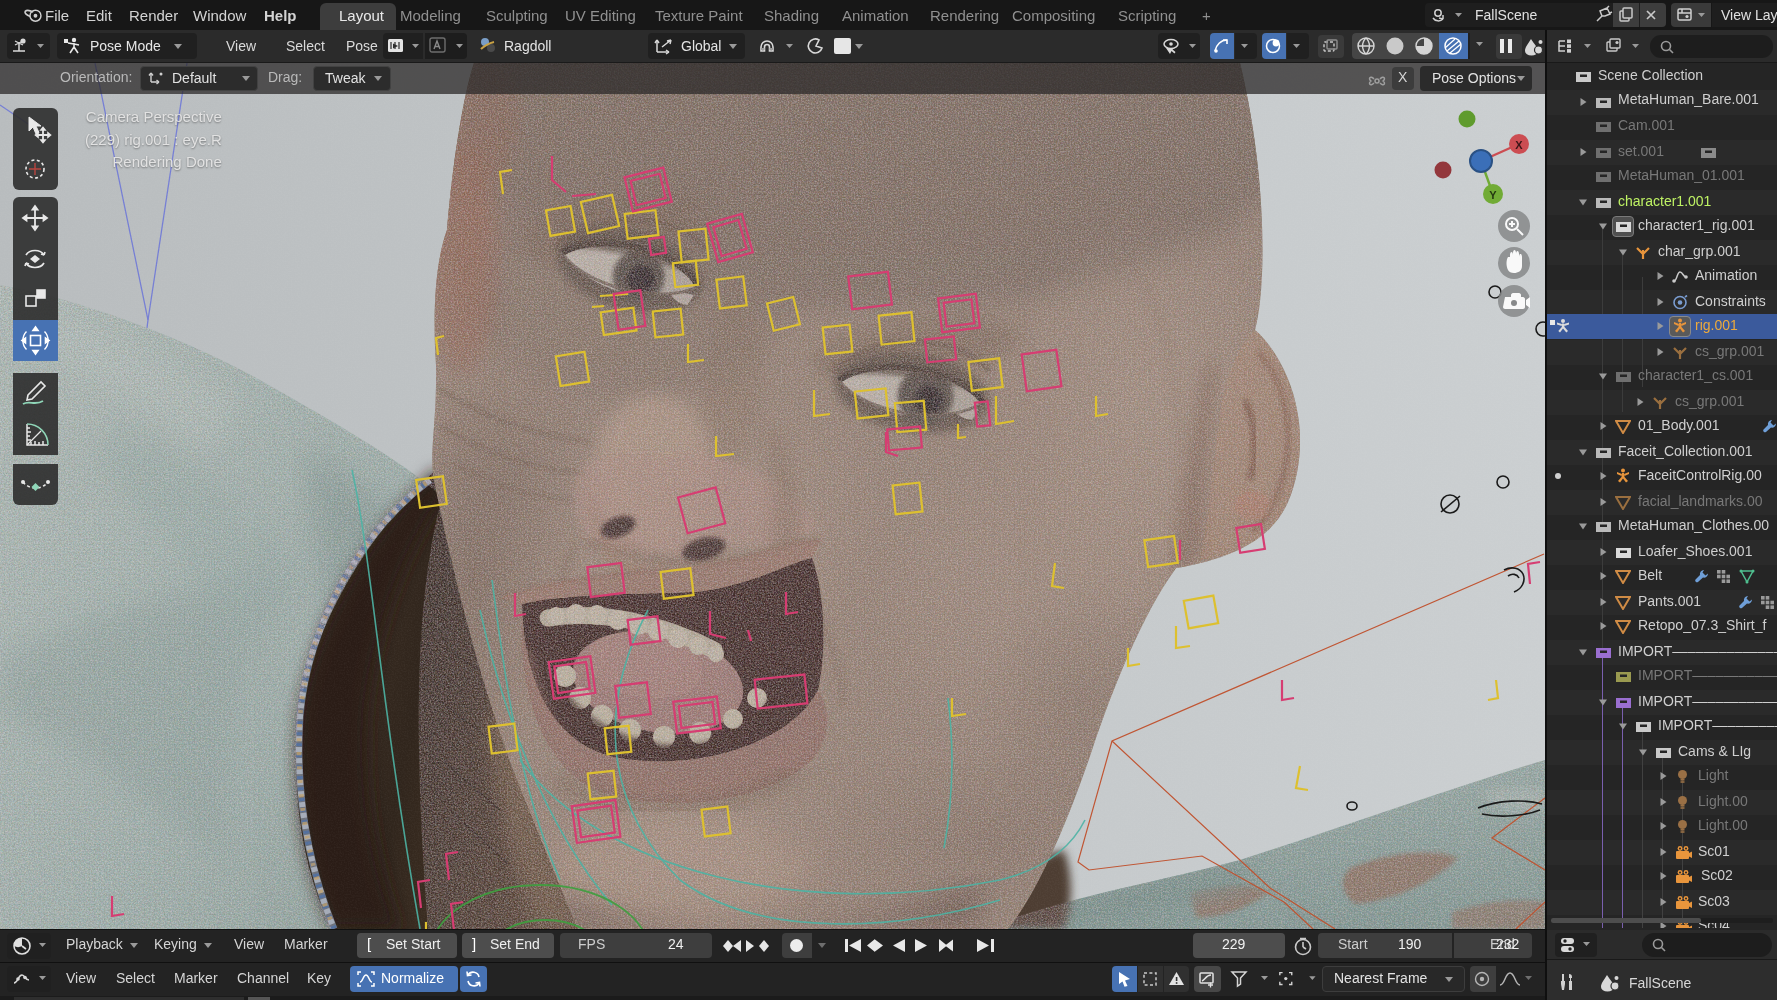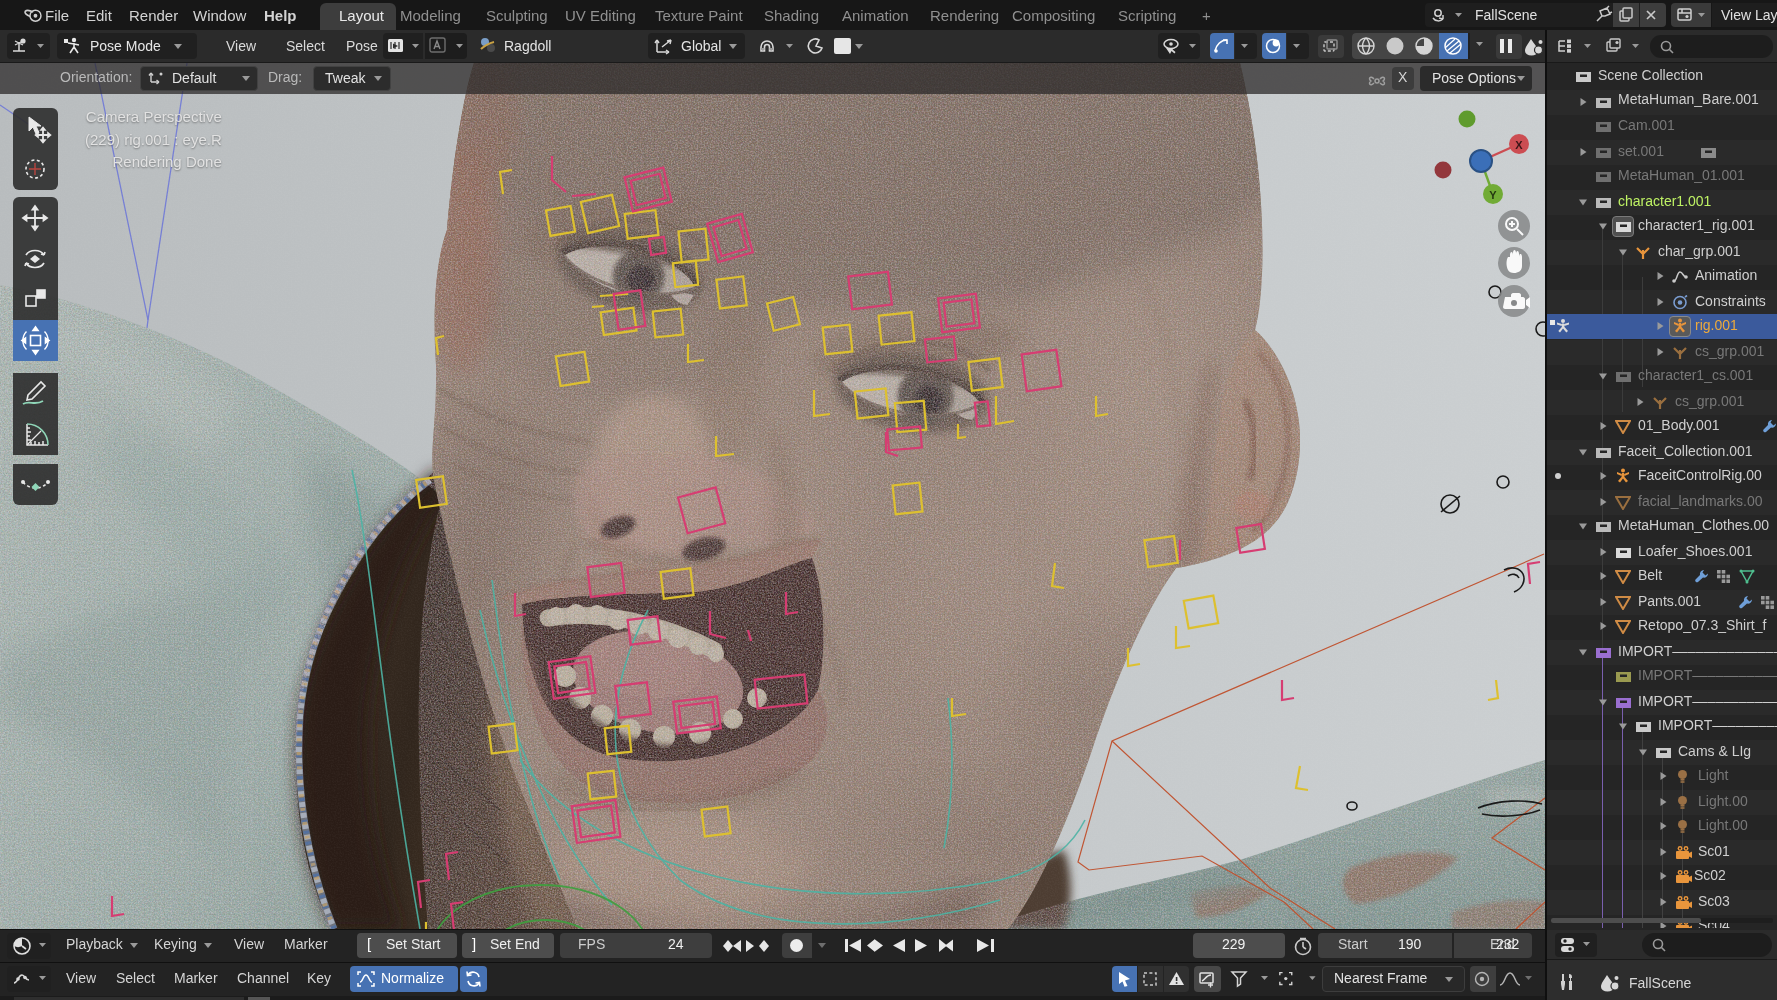--- a/index.html
+++ b/index.html
@@ -1113,21 +1113,21 @@
     <svg class="abs" style="left:128px;top:839px;" width="17" height="15" viewBox="0 0 17 15">
         <g fill="#e8953c">
           <circle cx="5" cy="3.5" r="2.4"></circle>
           <circle cx="11" cy="3.5" r="2.4"></circle>
           <rect x="1" y="6" width="13" height="8" rx="1"></rect>
           <path d="M14,8 L17,6.5 L17,13 L14,11.5 Z"></path>
         </g>
         <circle cx="5" cy="3.5" r="1" fill="#252525"></circle>
         <circle cx="11" cy="3.5" r="1" fill="#252525"></circle>
       </svg>
-    <div class="abs" style="left:147px;top:837px;color:#cfcfcf;white-space:nowrap;">Sc02</div>
+    <div class="abs" style="left:154px;top:837px;color:#cfcfcf;white-space:nowrap;">Sc02</div>
     <svg class="abs" style="left:111px;top:867px;" width="10" height="10" viewBox="0 0 10 10">
         <path d="M2.5,1 L8.5,5 L2.5,9 Z" fill="#9a9a9a"></path>
       </svg>
     <svg class="abs" style="left:128px;top:865px;" width="17" height="15" viewBox="0 0 17 15">
         <g fill="#e8953c">
           <circle cx="5" cy="3.5" r="2.4"></circle>
           <circle cx="11" cy="3.5" r="2.4"></circle>
           <rect x="1" y="6" width="13" height="8" rx="1"></rect>
           <path d="M14,8 L17,6.5 L17,13 L14,11.5 Z"></path>
         </g>

